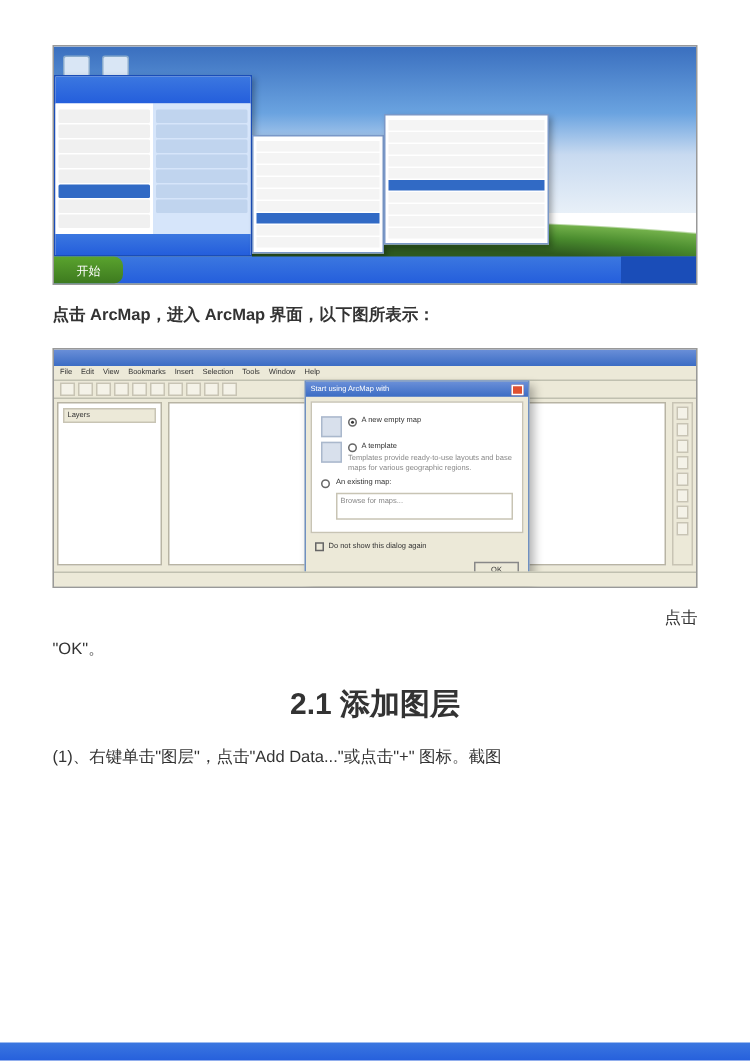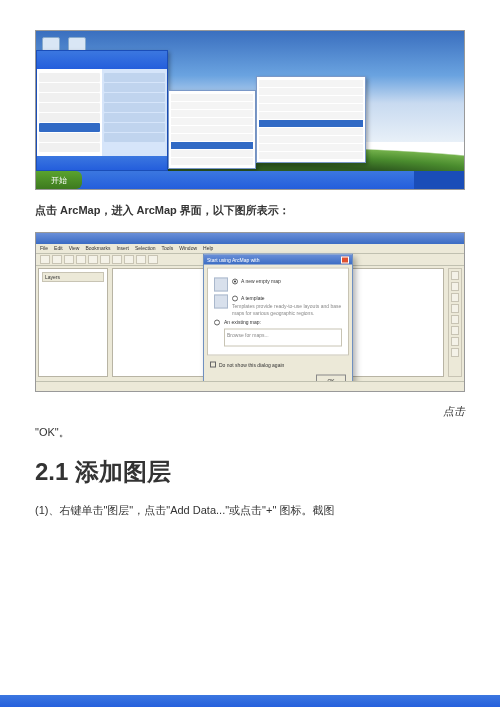--- a/index.html
+++ b/index.html
@@ -74,23 +74,23 @@
   .opttxt { font-size:5px; line-height:1.3; color:#333; }
   .optico { width:14px; height:14px; background:#d8e0ec; border:1px solid #aab8cc; flex-shrink:0; }
   .dlgchk { display:flex; align-items:center; gap:3px; padding:3px 6px; font-size:5px; }
   .chkbox { width:6px; height:6px; border:1px solid #666; }
   .dlgbtns { display:flex; justify-content:flex-end; gap:4px; padding:4px 6px; }
   .dlgbtn { width:30px; height:11px; background:#ece9d8; border:1px solid #888; font-size:5px; display:flex; align-items:center; justify-content:center; }
   .statusbar2 { position:absolute; bottom:0; left:0; right:0; height:10px; background:#ece9d8; border-top:1px solid #c0c0b0; }
   .tb2 { position:absolute; bottom:-1px; left:0; right:0; height:13px; background:linear-gradient(#3b77e0,#245edc); }
 
   .trail { font-size:11px; margin:6px 0 10px 0; }
-  .trail .rt { float:right;font-style:italic; }
-
-  h2.sec { font-size:24px; font-weight:bold; margin:16px 0 14px 0; }
+  .trail .rt { float:right; }
+
+  h2.sec { font-size:20px; font-weight:bold; margin:16px 0 14px 0;text-align:center; }
   .step { font-size:11px; line-height:1.6; }
 </style>
 </head>
 <body>
 
 <div class="fig">
   <div class="shot1">
     <div class="sky"></div>
     <div class="hill"></div>
     <div class="icons">

